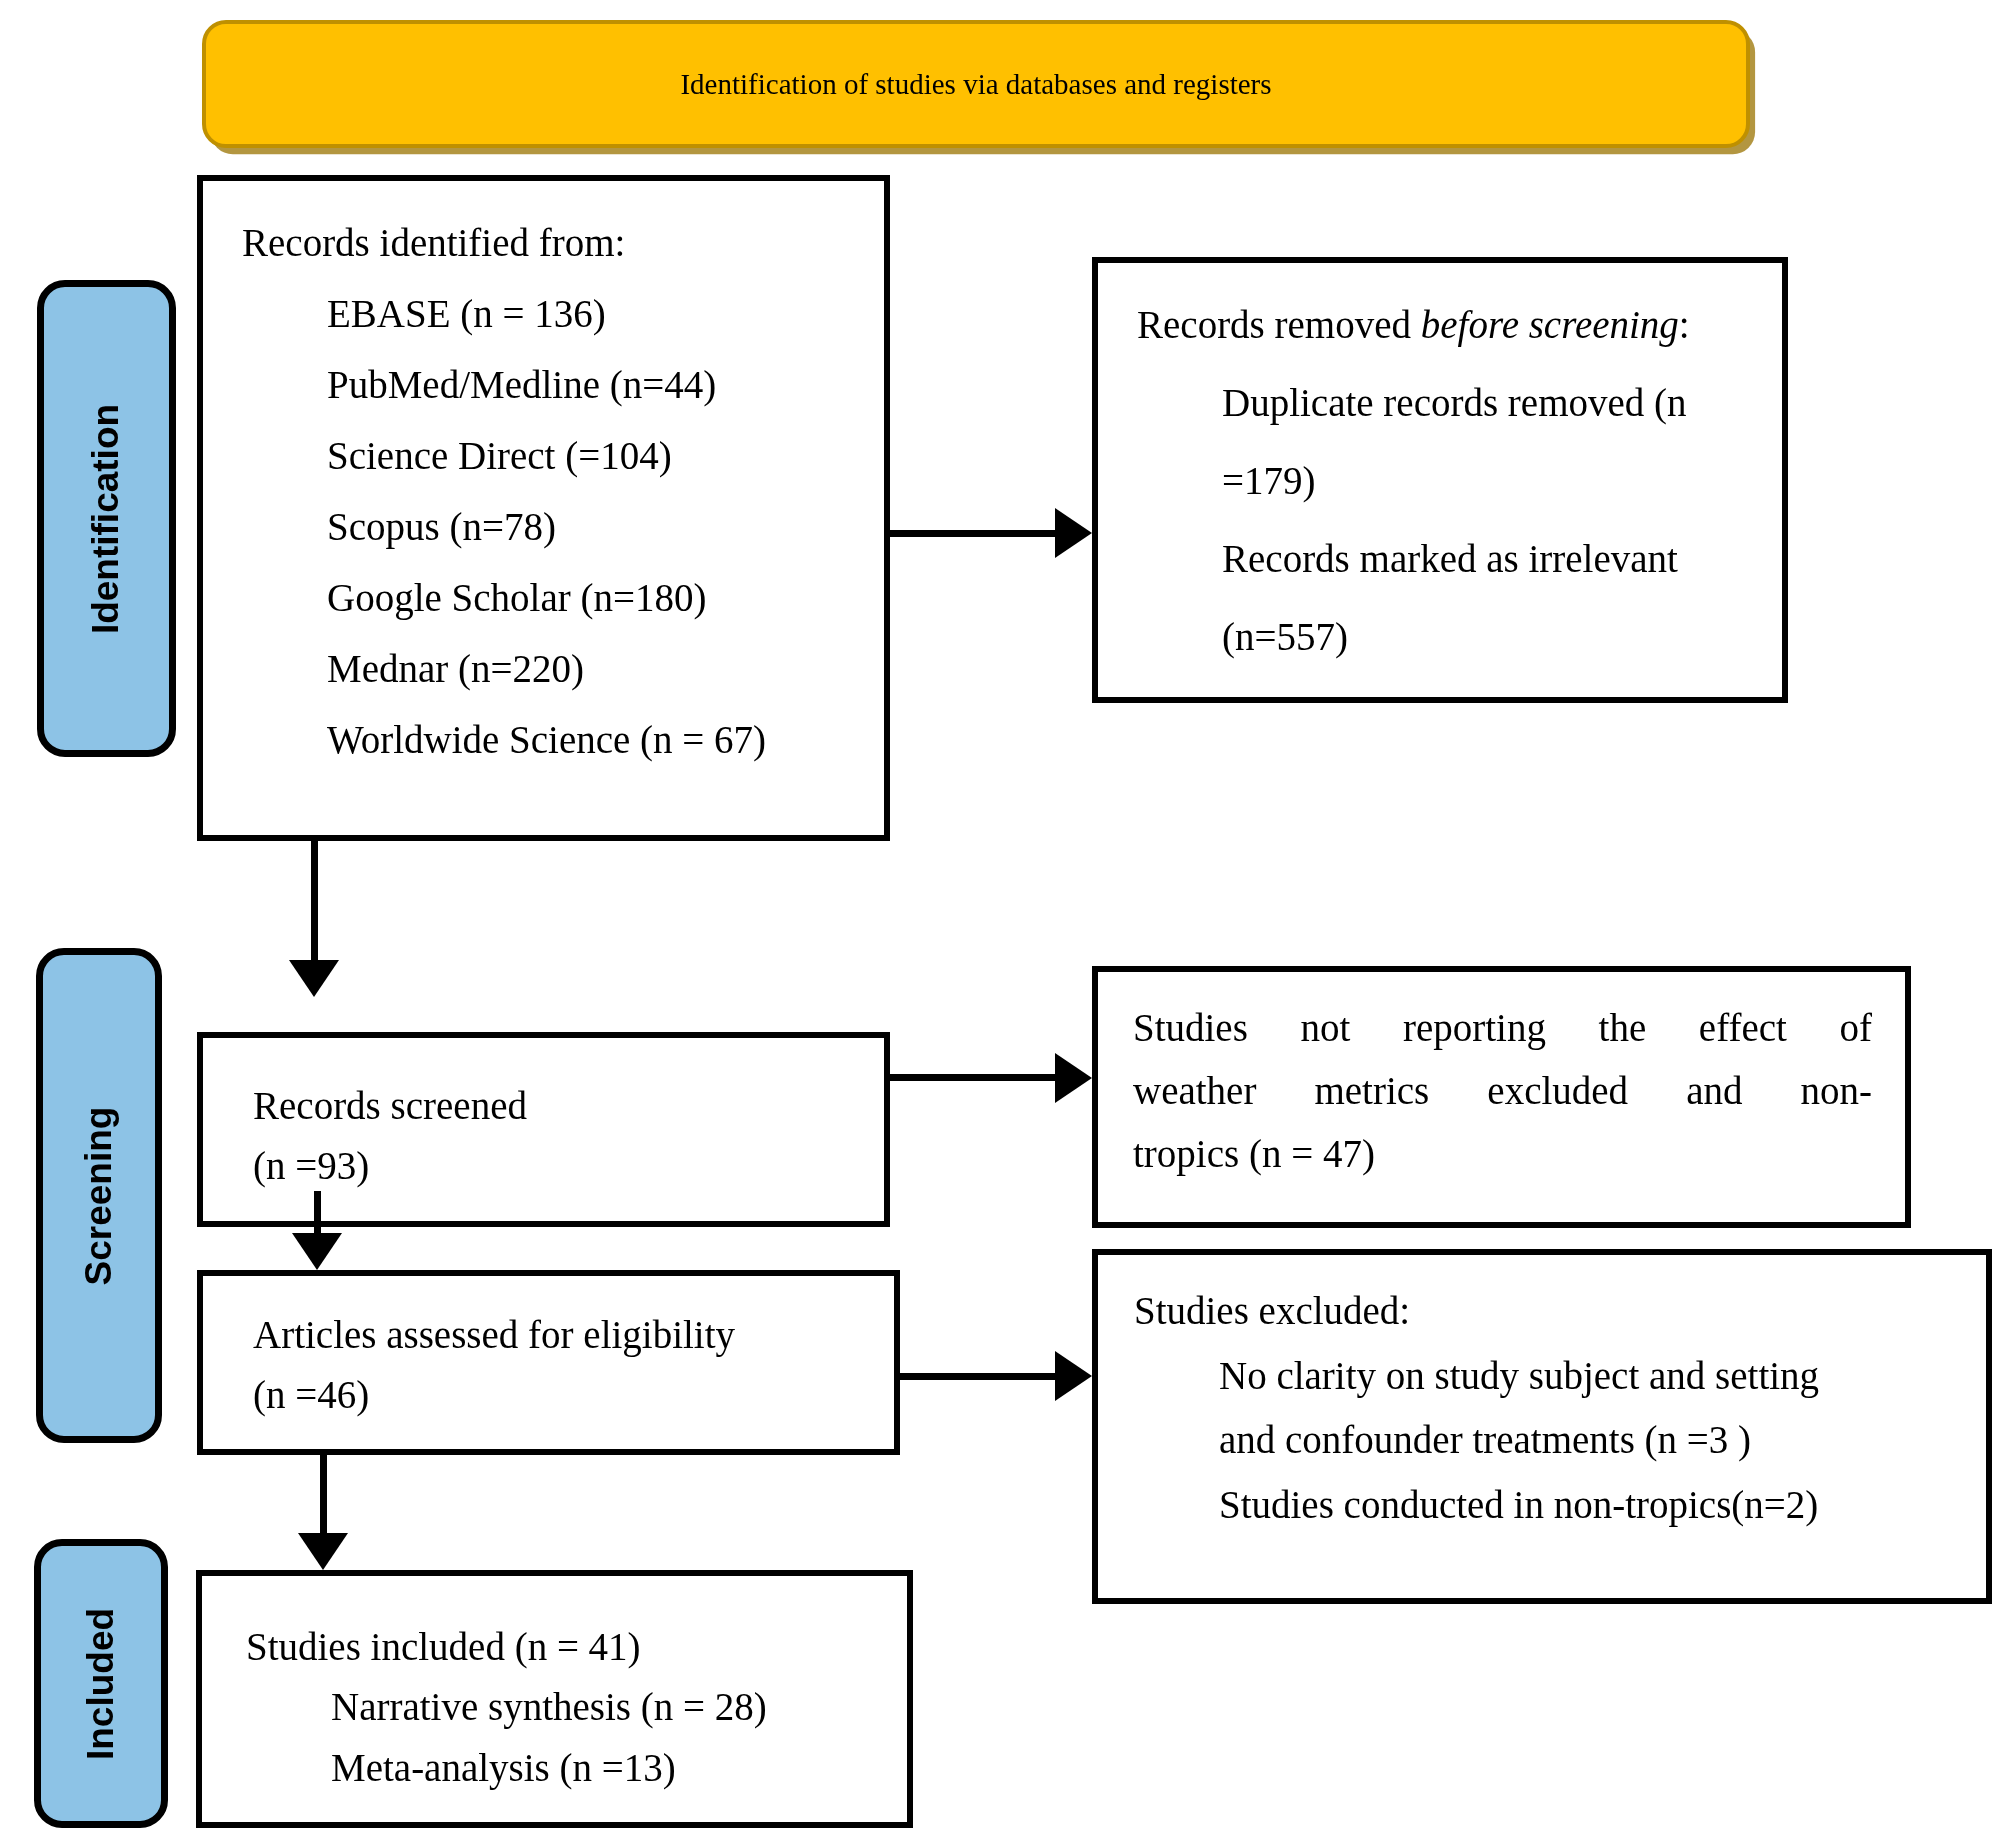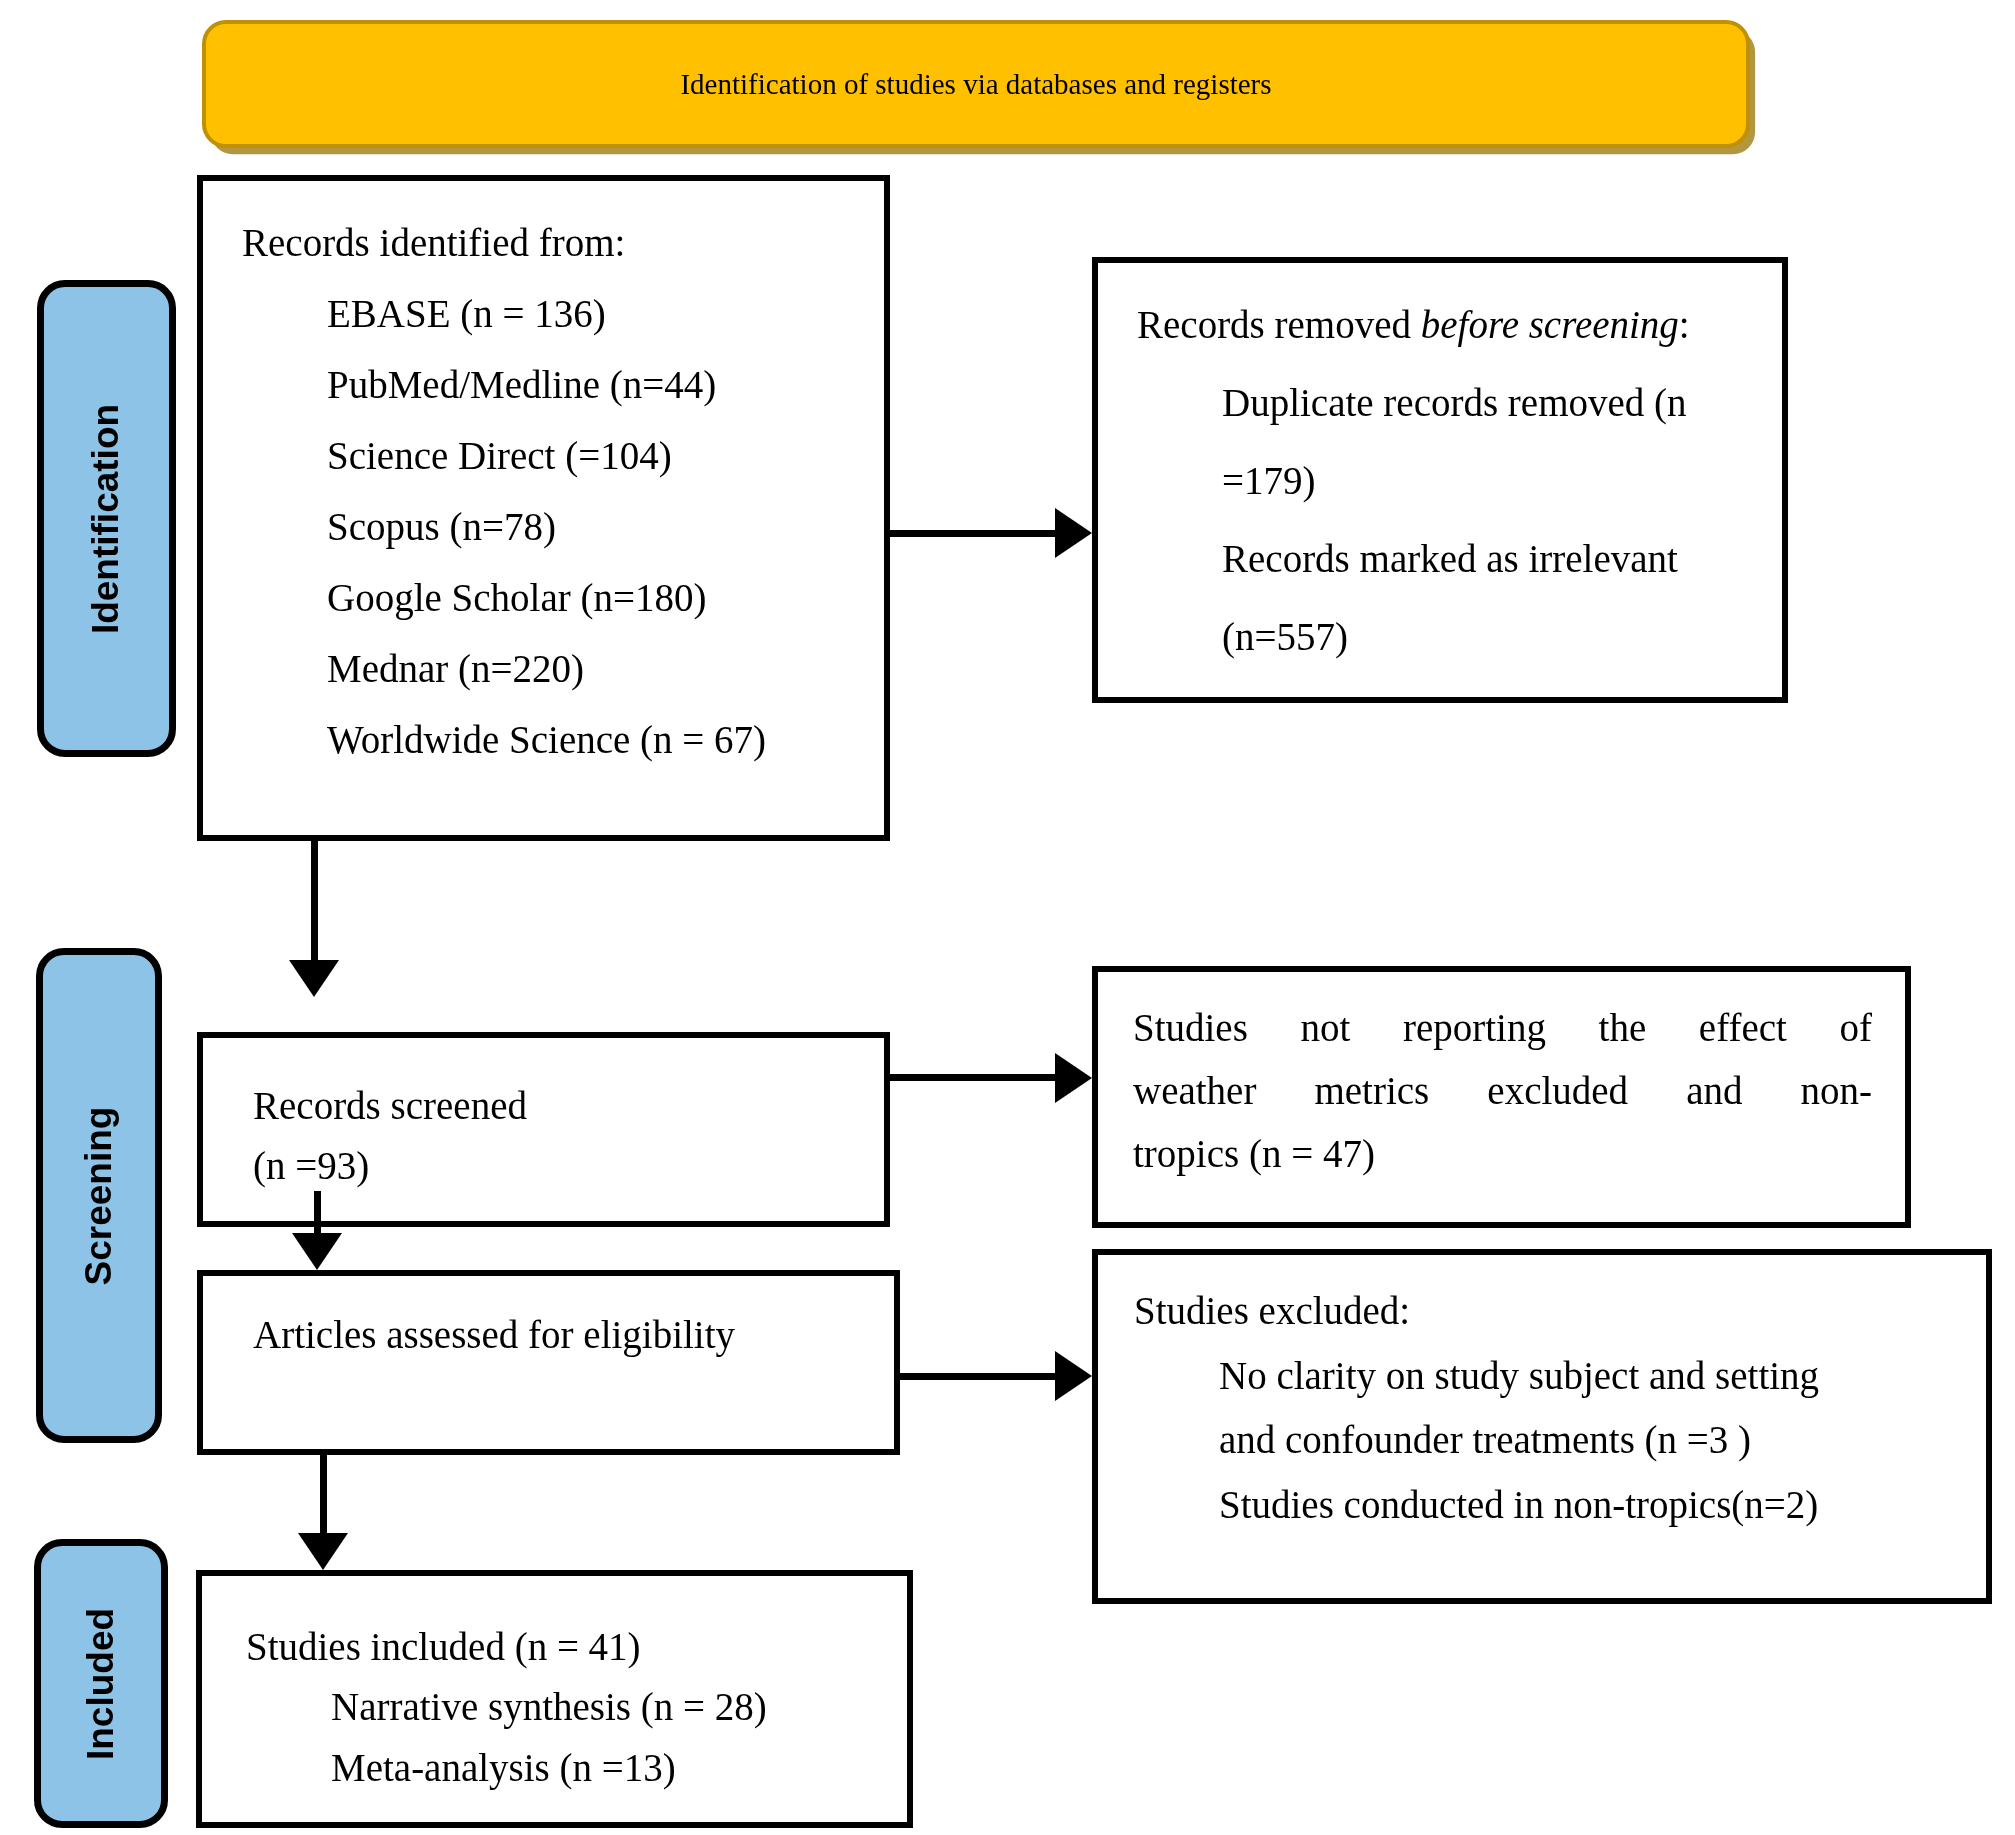--- a/index.html
+++ b/index.html
@@ -90,20 +90,21 @@
   </div>
 
   <div class="box" id="box-not-reporting">
     <div class="jl">Studies not reporting the effect of</div>
     <div class="jl">weather metrics excluded and non-</div>
     <div class="line">tropics (n = 47)</div>
   </div>
 
   <div class="box" id="box-articles-assessed">
     <div class="line">Articles assessed for eligibility</div>
+    <div class="line">(n =46)</div>
   </div>
 
   <div class="box" id="box-studies-excluded">
     <div class="line">Studies excluded:</div>
     <div class="line indent">No clarity on study subject and setting</div>
     <div class="line indent">and confounder treatments (n =3 )</div>
     <div class="line indent">Studies conducted in non-tropics(n=2)</div>
   </div>
 
   <div class="box" id="box-studies-included">

